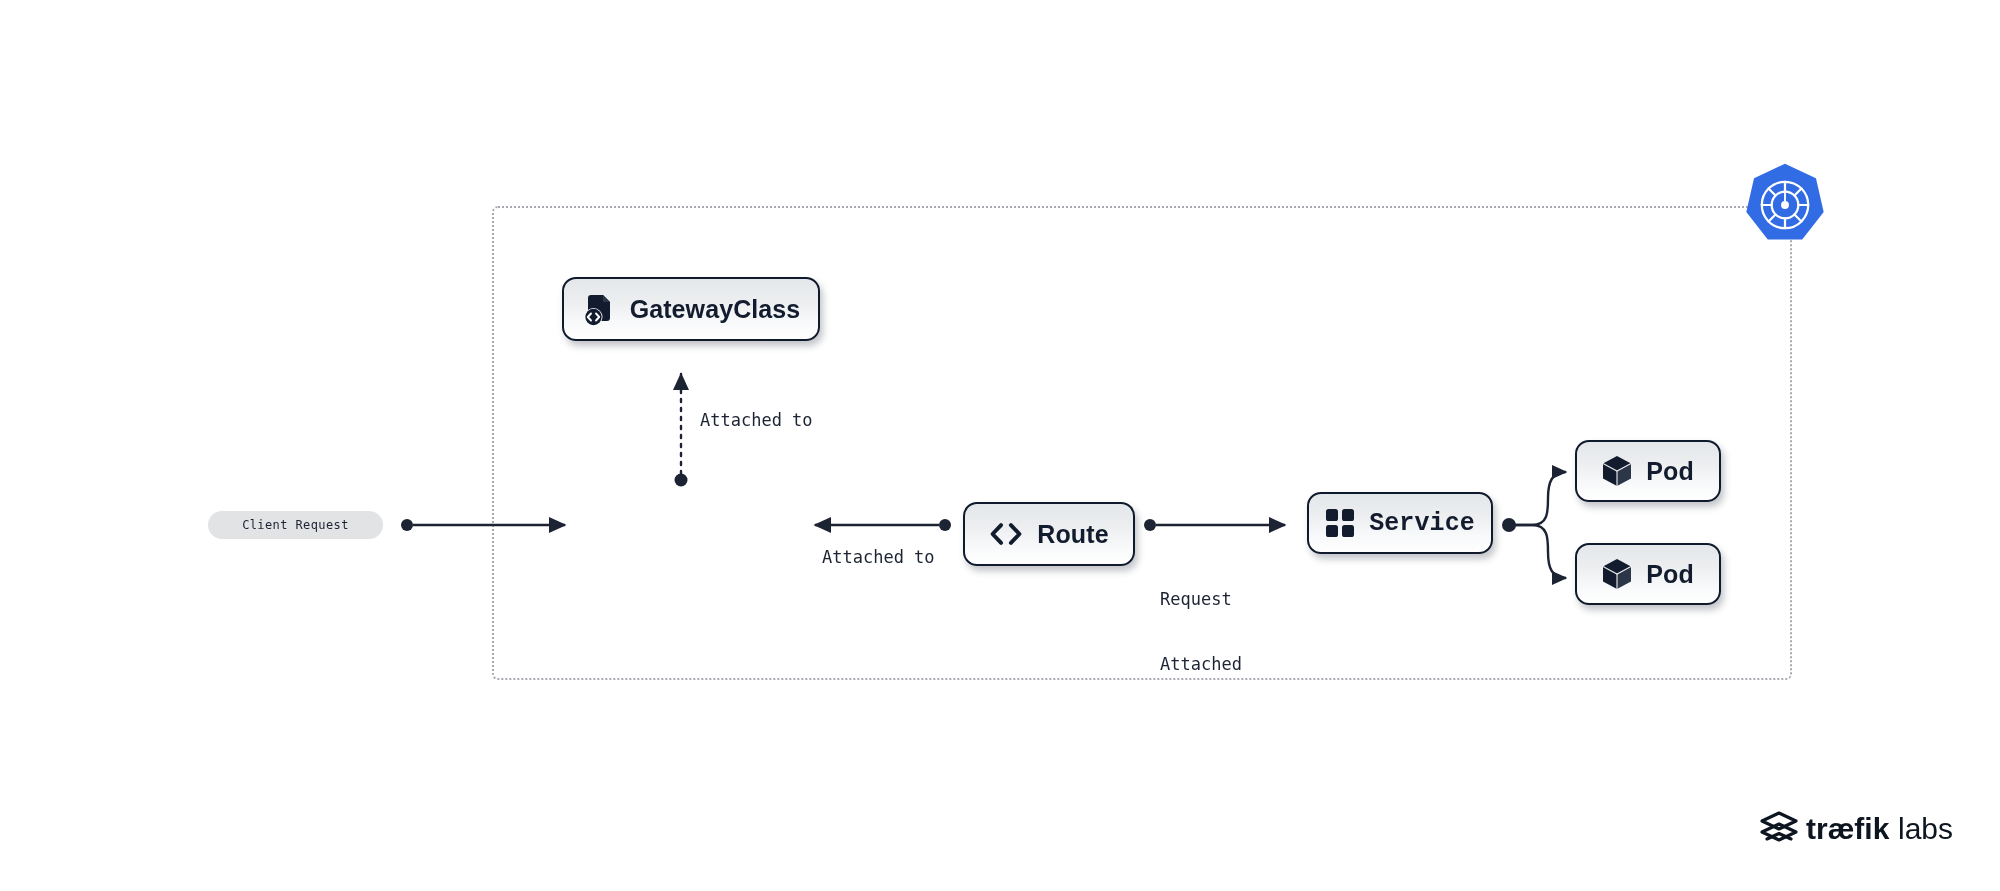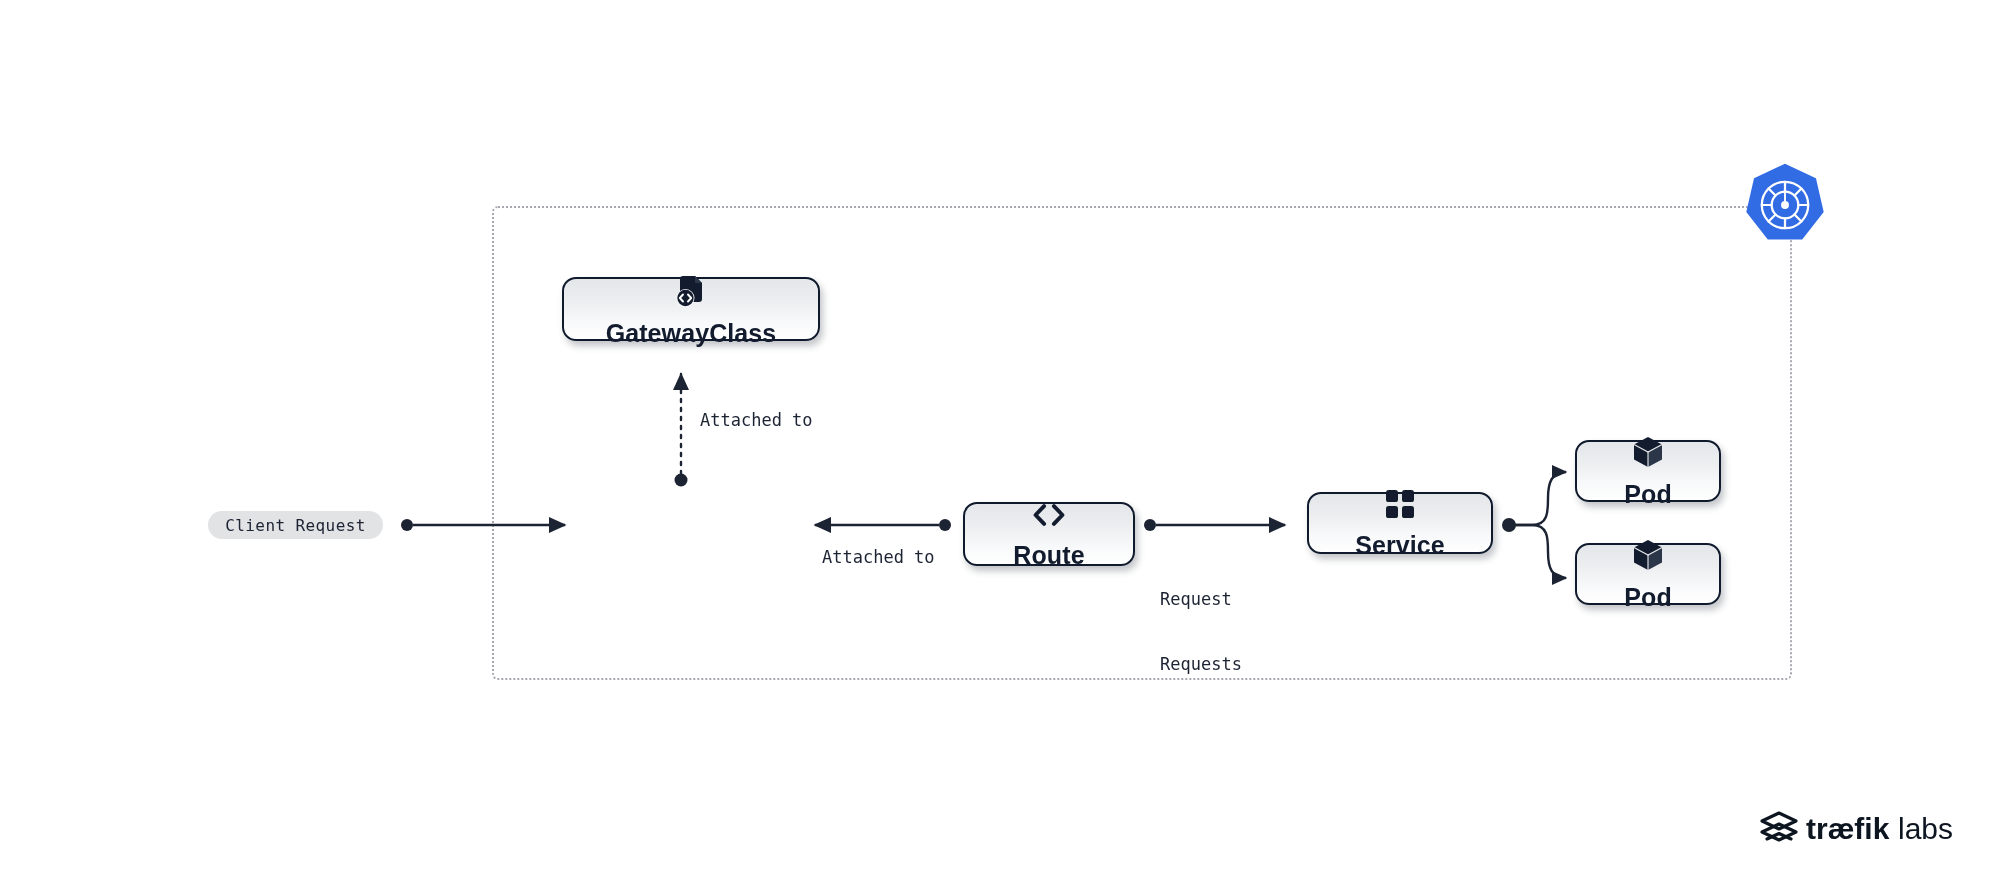--- a/index.html
+++ b/index.html
@@ -43,61 +43,60 @@
     display: flex;
     align-items: center;
     justify-content: center;
     gap: 14px;
     border: 2.5px solid #101a2d;
     border-radius: 14px;
     background: linear-gradient(180deg, #e4e7ea 0%, #eceef0 38%, #f8f9fa 72%, #ffffff 100%);
     box-shadow: 3px 5px 7px rgba(40,45,60,0.28);
     padding: 0 20px;
     z-index: 4;
-    flex-direction: column;
   }
   .node-label {
     font-size: 25px;
     font-weight: bold;
     color: #131c2e;
     letter-spacing: 0.1px;
     white-space: nowrap;
     line-height: 1;
   }
   .node-icon {
     display: flex;
     align-items: center;
     justify-content: center;
     flex: 0 0 auto;
   }
 
   #node-gatewayclass { left: 562px; top: 277px;  width: 258px; height: 64px; }
   #node-gateway      { left: 590px; top: 492px;  width: 200px; height: 62px; }
   #node-route        { left: 963px; top: 502px;  width: 172px; height: 64px; }
-  #node-service      { left: 1307px; top: 492px; width: 186px; height: 62px; }
+  #node-service      { left: 1307px; top: 492px; width: 186px; height: 62px; font-family: Liberation Mono, monospace; }
   #node-pod-1        { left: 1575px; top: 440px; width: 146px; height: 62px; }
   #node-pod-2        { left: 1575px; top: 543px; width: 146px; height: 62px; }
 
   
   .client-pill {
     position: absolute;
     left: 208px;
     top: 511px;
     width: 175px;
     height: 28px;
     border-radius: 14px;
     background: #e2e3e5;
     display: flex;
     align-items: center;
     justify-content: center;
     z-index: 4;
   }
   .client-pill-label {
     font-family: "DejaVu Sans Mono", "Liberation Mono", monospace;
-    font-size: 16px;
+    font-size: 12px;
     color: #1c2333;
     letter-spacing: 0.4px;
     white-space: nowrap;
   }
 
   
   .edge-label {
     position: absolute;
     font-family: "DejaVu Sans Mono", "Liberation Mono", monospace;
     font-size: 17px;
@@ -250,21 +249,21 @@
     </span>
     <span class="node-label">Pod</span>
   </div>
 
   <div class="edge-label" id="label-attached-vertical">Attached to</div>
 
   <div class="edge-label" id="label-attached-horizontal">Attached to</div>
 
   <div class="edge-label" id="label-routes-requests">
     <div>Request</div>
-    <div>Requests</div>
+    <div>Attached</div>
   </div>
 
   <div id="k8s-logo">
     <svg width="86" height="86" viewBox="0 0 100 100">
       <polygon points="50,2 86,19 95,58 70,90 30,90 5,58 14,19" fill="#326ce5"></polygon>
       <g stroke="#ffffff" stroke-width="2.6" fill="none" stroke-linecap="round">
         <circle cx="50" cy="50" r="27"></circle>
         <circle cx="50" cy="50" r="15.5"></circle>
         <line x1="50" y1="23" x2="50" y2="34.5"></line>
         <line x1="50" y1="65.5" x2="50" y2="77"></line>

